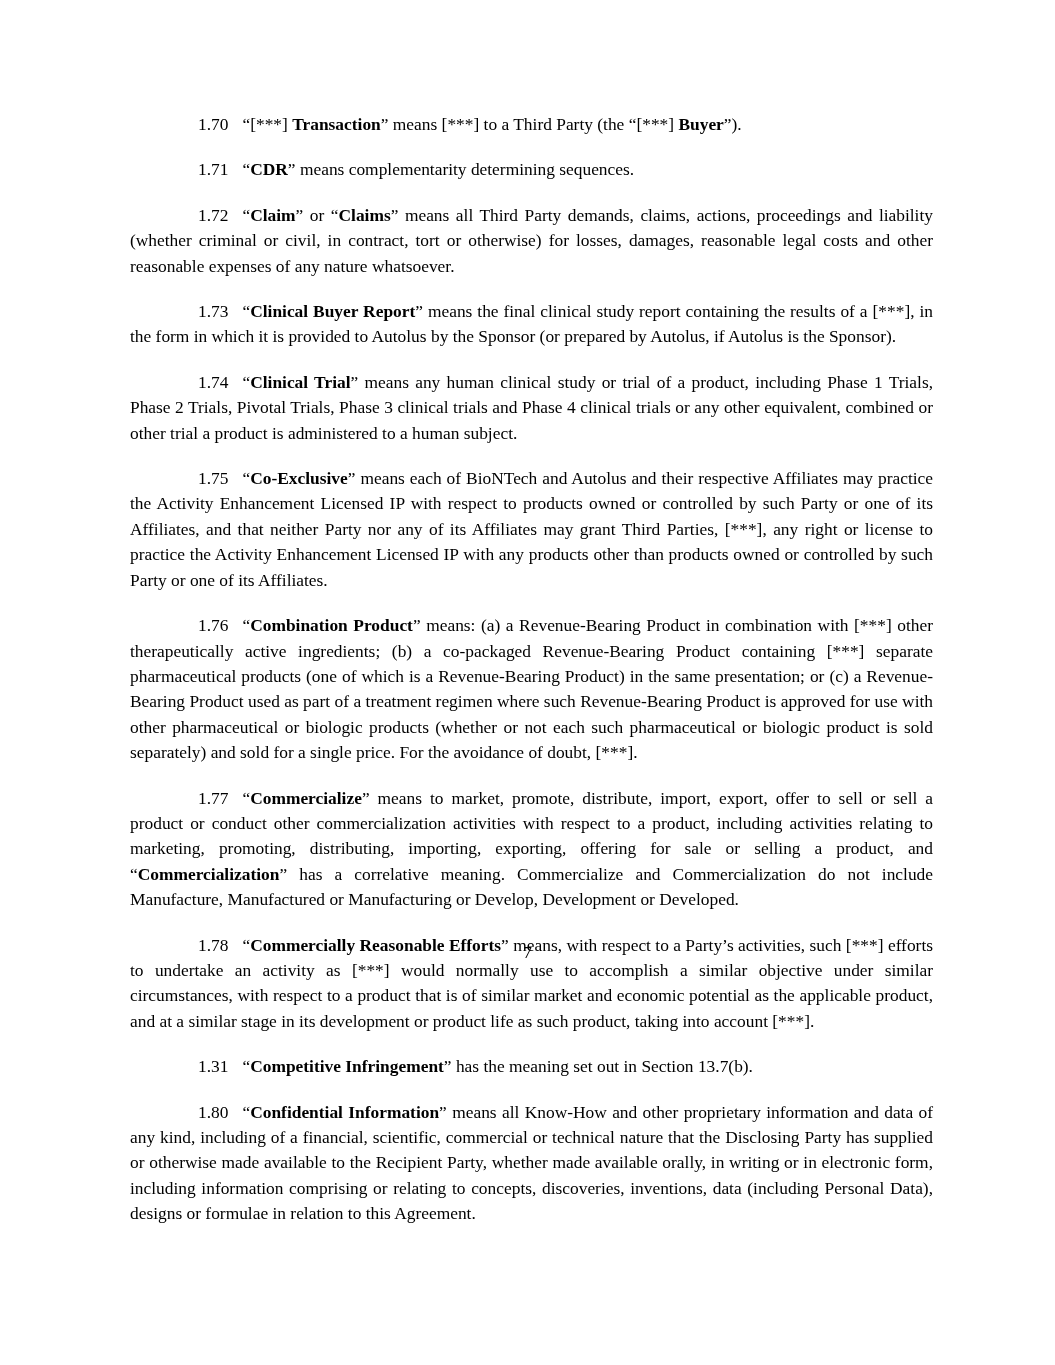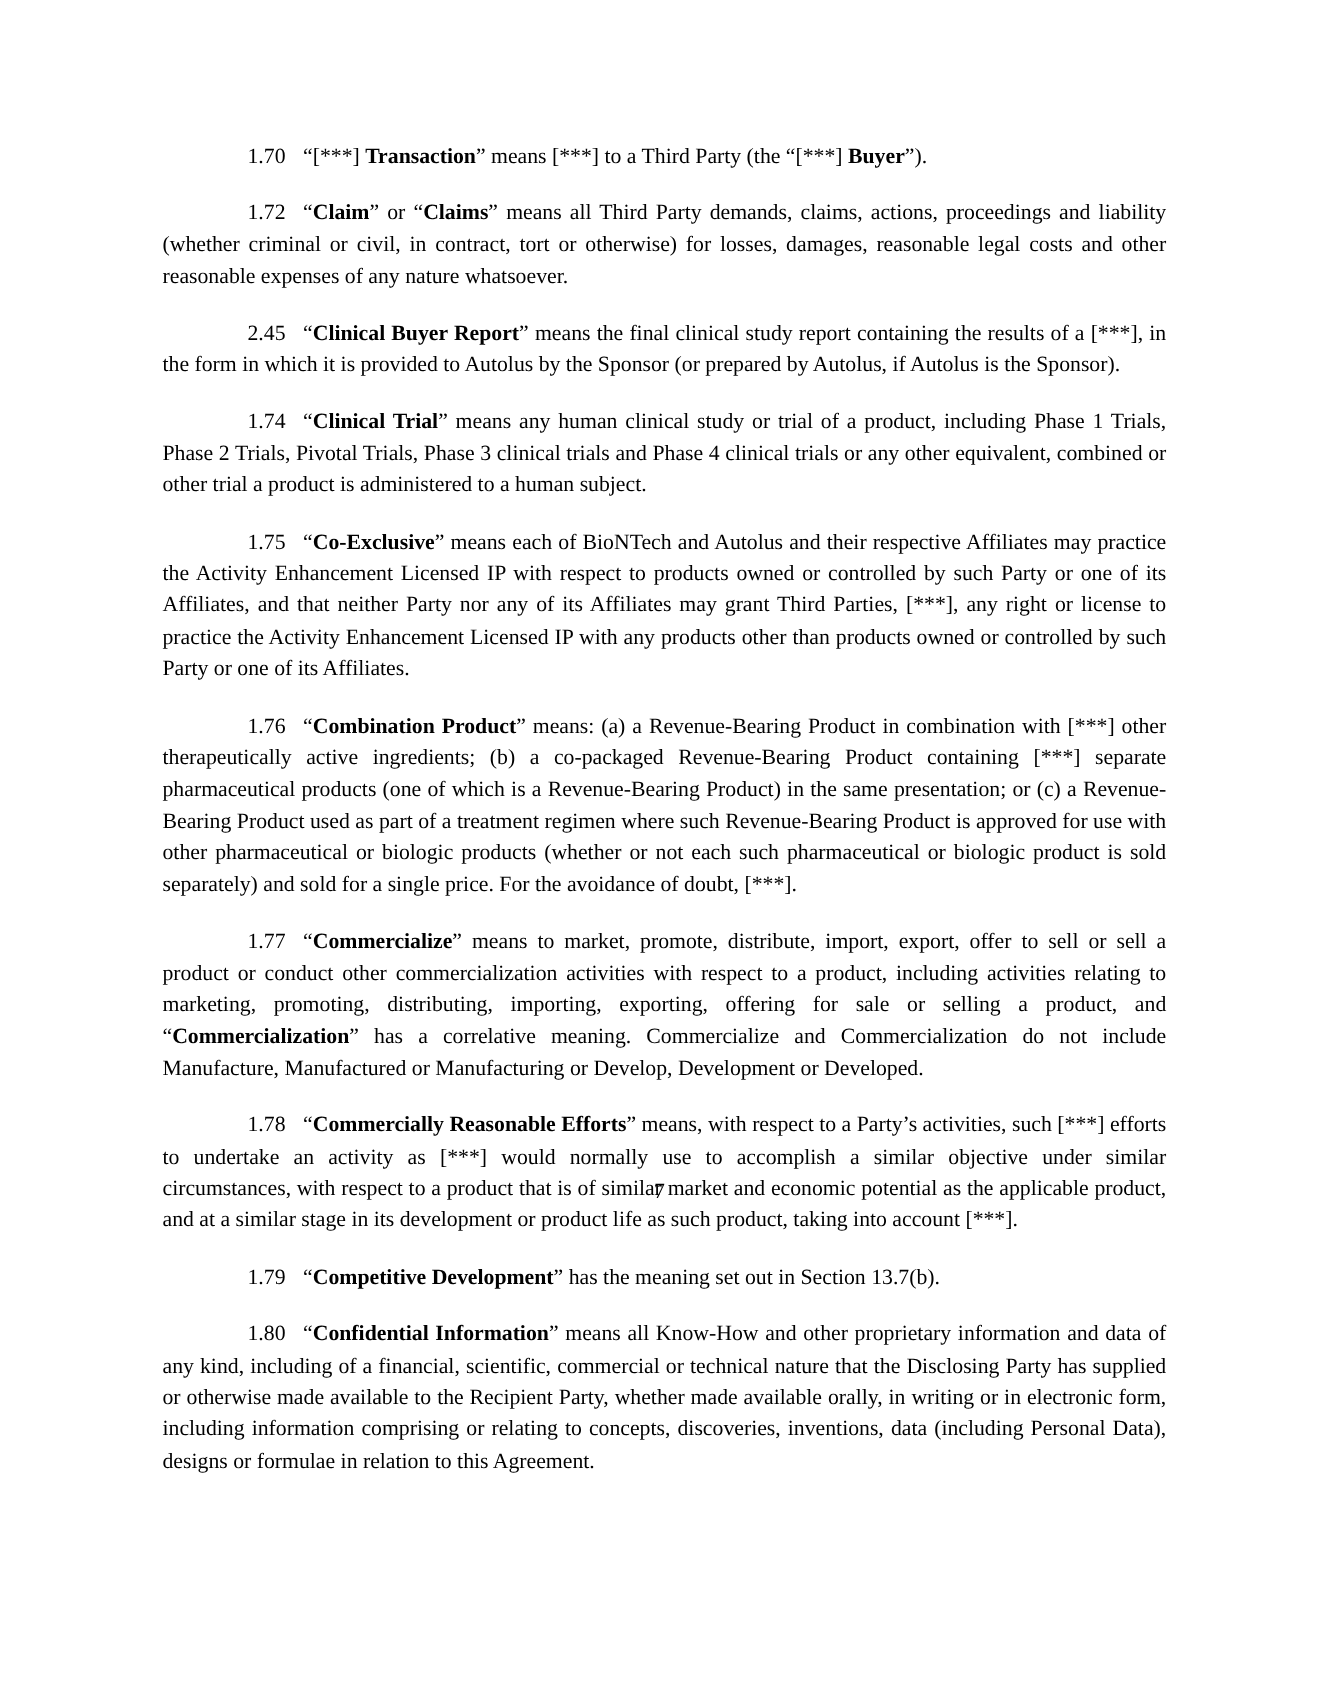--- a/index.html
+++ b/index.html
@@ -51,24 +51,25 @@
     font-size: 17.4px;
     font-family: "Liberation Serif", "DejaVu Serif", serif;
   }
 </style>
 </head>
 <body>
 
 <div class="page">
   <div id="clause-list">
       <p class="clause"><span class="num">1.70</span><span class="gap"></span><span>“[***] </span><span class="term">Transaction</span><span>” means [***] to a Third Party (the “[***] </span><span class="term">Buyer</span><span>”).</span></p>
+      <p class="clause"><span class="num">1.71</span><span class="gap"></span><span>“</span><span class="term">CDR</span><span>” means complementarity determining sequences.</span></p>
       <p class="clause"><span class="num">1.72</span><span class="gap"></span><span>“</span><span class="term">Claim</span><span>” or “</span><span class="term">Claims</span><span>” means all Third Party demands, claims, actions, proceedings and liability (whether criminal or civil, in contract, tort or otherwise) for losses, damages, reasonable legal costs and other reasonable expenses of any nature whatsoever.</span></p>
-      <p class="clause"><span class="num">2.45</span><span class="gap"></span><span>“</span><span class="term">Clinical Buyer Report</span><span>” means the final clinical study report containing the results of a [***], in the form in which it is provided to Autolus by the Sponsor (or prepared by Autolus, if Autolus is the Sponsor).</span></p>
+      <p class="clause"><span class="num">1.73</span><span class="gap"></span><span>“</span><span class="term">Clinical Buyer Report</span><span>” means the final clinical study report containing the results of a [***], in the form in which it is provided to Autolus by the Sponsor (or prepared by Autolus, if Autolus is the Sponsor).</span></p>
       <p class="clause"><span class="num">1.74</span><span class="gap"></span><span>“</span><span class="term">Clinical Trial</span><span>” means any human clinical study or trial of a product, including Phase 1 Trials, Phase 2 Trials, Pivotal Trials, Phase 3 clinical trials and Phase 4 clinical trials or any other equivalent, combined or other trial a product is administered to a human subject.</span></p>
       <p class="clause"><span class="num">1.75</span><span class="gap"></span><span>“</span><span class="term">Co-Exclusive</span><span>” means each of BioNTech and Autolus and their respective Affiliates may practice the Activity Enhancement Licensed IP with respect to products owned or controlled by such Party or one of its Affiliates, and that neither Party nor any of its Affiliates may grant Third Parties, [***], any right or license to practice the Activity Enhancement Licensed IP with any products other than products owned or controlled by such Party or one of its Affiliates.</span></p>
       <p class="clause"><span class="num">1.76</span><span class="gap"></span><span>“</span><span class="term">Combination Product</span><span>” means: (a) a Revenue-Bearing Product in combination with [***] other therapeutically active ingredients; (b) a co-packaged Revenue-Bearing Product containing [***] separate pharmaceutical products (one of which is a Revenue-Bearing Product) in the same presentation; or (c) a Revenue-Bearing Product used as part of a treatment regimen where such Revenue-Bearing Product is approved for use with other pharmaceutical or biologic products (whether or not each such pharmaceutical or biologic product is sold separately) and sold for a single price. For the avoidance of doubt, [***].</span></p>
       <p class="clause"><span class="num">1.77</span><span class="gap"></span><span>“</span><span class="term">Commercialize</span><span>” means to market, promote, distribute, import, export, offer to sell or sell a product or conduct other commercialization activities with respect to a product, including activities relating to marketing, promoting, distributing, importing, exporting, offering for sale or selling a product, and “</span><span class="term">Commercialization</span><span>” has a correlative meaning. Commercialize and Commercialization do not include Manufacture, Manufactured or Manufacturing or Develop, Development or Developed.</span></p>
       <p class="clause"><span class="num">1.78</span><span class="gap"></span><span>“</span><span class="term">Commercially Reasonable Efforts</span><span>” means, with respect to a Party’s activities, such [***] efforts to undertake an activity as [***] would normally use to accomplish a similar objective under similar circumstances, with respect to a product that is of similar market and economic potential as the applicable product, and at a similar stage in its development or product life as such product, taking into account [***].</span></p>
-      <p class="clause"><span class="num">1.79</span><span class="gap"></span><span>“</span><span class="term">Competitive Development</span><span>” has the meaning set out in Section 13.7(b).</span></p>
+      <p class="clause"><span class="num">1.31</span><span class="gap"></span><span>“</span><span class="term">Competitive Infringement</span><span>” has the meaning set out in Section 13.7(b).</span></p>
       <p class="clause"><span class="num">1.80</span><span class="gap"></span><span>“</span><span class="term">Confidential Information</span><span>” means all Know-How and other proprietary information and data of any kind, including of a financial, scientific, commercial or technical nature that the Disclosing Party has supplied or otherwise made available to the Recipient Party, whether made available orally, in writing or in electronic form, including information comprising or relating to concepts, discoveries, inventions, data (including Personal Data), designs or formulae in relation to this Agreement.</span></p>
     </div>
   <div class="footer">7</div>
 </div>
 
 </body></html>

